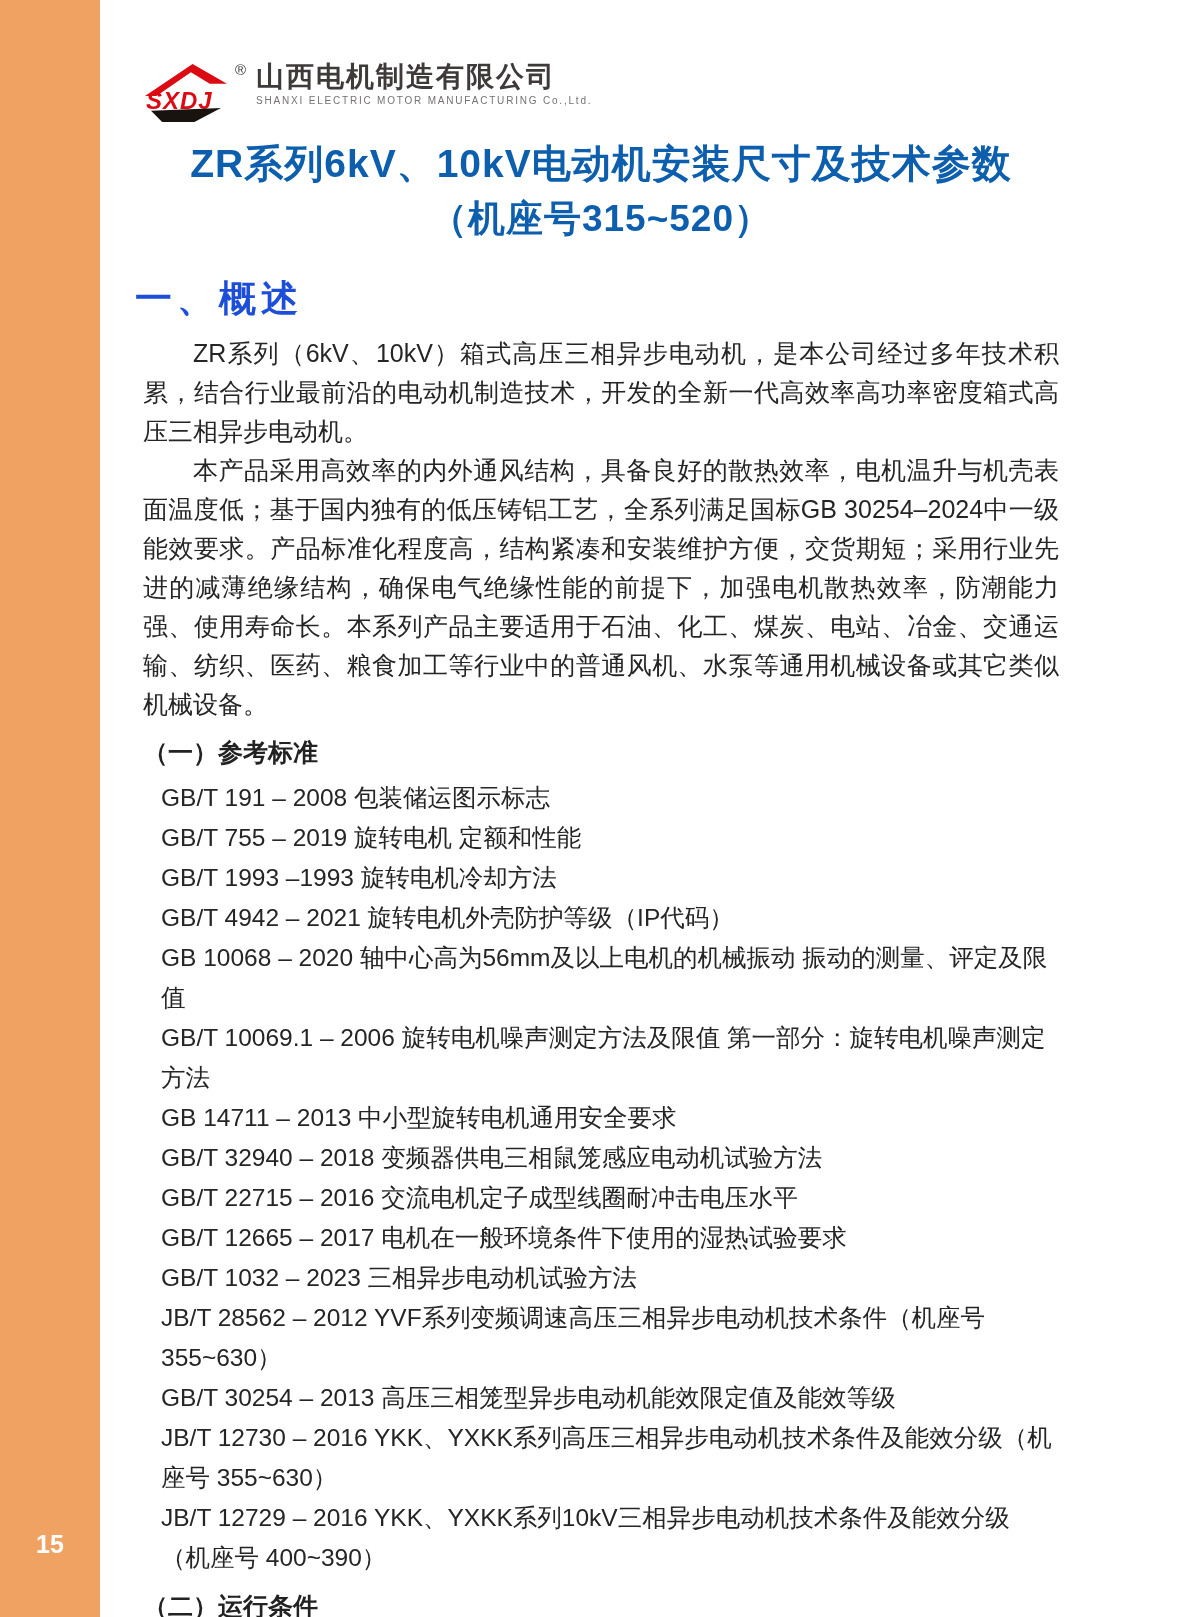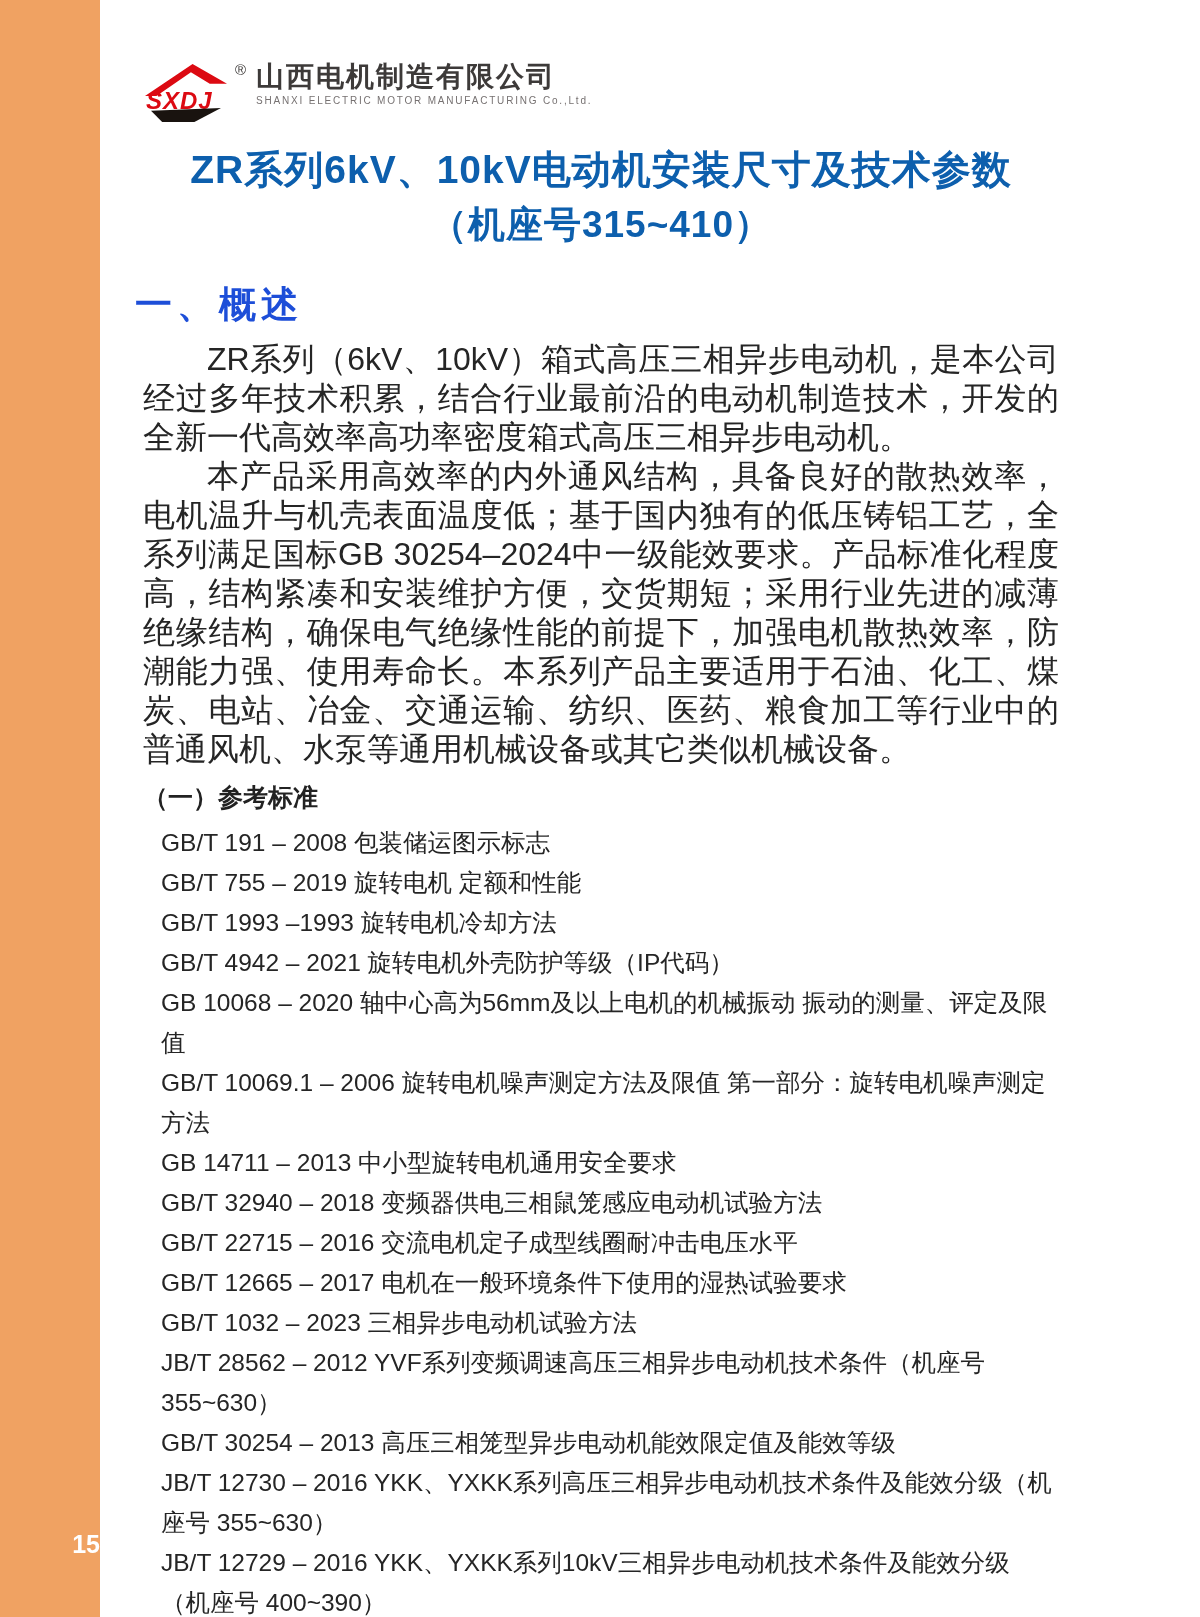--- a/index.html
+++ b/index.html
@@ -1,21 +1,21 @@
 <!DOCTYPE html>
 <html><head>
 <meta charset="utf-8">
 <style>
   html,body{margin:0;padding:0;background:#ffffff;}
   body{font-family:"Liberation Sans","DejaVu Sans",sans-serif;}
   .page{position:relative;width:1200px;height:1617px;background:#ffffff;overflow:hidden;}
 
   
   .sidebar{position:absolute;left:0;top:0;width:100px;height:1617px;background:#f0a262;}
-  .page-number{position:absolute;left:0;top:1530px;width:100px;text-align:right;
+  .page-number{position:absolute;left:0;top:1530px;width:100px;text-align:center;
     color:#ffffff;font-size:25px;font-weight:bold;}
 
   
   .content{position:absolute;left:143px;top:0;width:916px;}
 
   
   .brand{margin-top:62px;height:66px;display:flex;align-items:flex-start;}
   .emblem{position:relative;width:88px;height:60px;flex:0 0 auto;}
   .emblem .roof{position:absolute;left:2px;top:2px;width:82px;height:32px;background:#dc0a12;
     -webkit-clip-path:polygon(0% 100%,58% 0%,100% 62%,79% 62%,56% 26%,14% 100%);
@@ -24,30 +24,30 @@
     font-weight:900;font-style:italic;letter-spacing:1px;color:#dc0a12;text-align:center;}
   .emblem .swoosh{position:absolute;left:8px;bottom:0px;width:70px;height:14px;background:#19130f;
     -webkit-clip-path:polygon(0% 20%,100% 0%,62% 100%,16% 100%);
     clip-path:polygon(0% 20%,100% 0%,62% 100%,16% 100%);}
   .reg{font-size:15px;color:#3d3a39;margin:0 10px 0 4px;line-height:15px;}
   .brand-names{margin-top:0;}
   .brand-names .cn{font-size:28px;color:#3d3a39;letter-spacing:2px;font-weight:600;line-height:30px;}
   .brand-names .en{font-size:10px;color:#767171;letter-spacing:1.8px;margin-top:3px;}
 
   
-  .doc-title{margin:18px 0 0 0;text-align:center;color:#0d5fad;font-weight:800;}
+  .doc-title{margin:12px 0 0 0;text-align:center;color:#0d5fad;font-weight:800;}
   .doc-title .t1{display:block;font-size:39px;line-height:48px;letter-spacing:1px;}
   .doc-title .t2{display:block;font-size:37px;line-height:46px;margin-top:8px;letter-spacing:1px;}
 
   
   .sec-heading{margin:36px 0 14px -8px;color:#1d4ed8;font-size:37px;line-height:42px;
     font-weight:800;letter-spacing:5px;}
 
   
-  .body-par{margin:0;font-size:32px;line-height:39px;color:#252525;
+  .body-par{margin:0;font-size:25px;line-height:39px;color:#252525;
     text-align:justify;text-indent:2em;}
 
   
   .sub-heading{margin:8px 0 2px 0;font-size:25px;line-height:40px;font-weight:800;color:#222222;}
 
   
   .standards{list-style:none;margin:6px;padding:0 0 0 12px;}
   .standards li{font-size:24.5px;line-height:40px;color:#252525;}
 </style>
 </head>
@@ -69,21 +69,21 @@
       </div>
       <span class="reg">®</span>
       <div class="brand-names">
         <div class="cn">山西电机制造有限公司</div>
         <div class="en">SHANXI ELECTRIC MOTOR MANUFACTURING Co.,Ltd.</div>
       </div>
     </header>
 
     <h1 class="doc-title">
       <span class="t1">ZR系列6kV、10kV电动机安装尺寸及技术参数</span>
-      <span class="t2">（机座号315~410）</span>
+      <span class="t2">（机座号315~520）</span>
     </h1>
 
     <h2 class="sec-heading">一、概述</h2>
 
     <p class="body-par">ZR系列（6kV、10kV）箱式高压三相异步电动机，是本公司经过多年技术积累，结合行业最前沿的电动机制造技术，开发的全新一代高效率高功率密度箱式高压三相异步电动机。</p>
     <p class="body-par">本产品采用高效率的内外通风结构，具备良好的散热效率，电机温升与机壳表面温度低；基于国内独有的低压铸铝工艺，全系列满足国标GB 30254–2024中一级能效要求。产品标准化程度高，结构紧凑和安装维护方便，交货期短；采用行业先进的减薄绝缘结构，确保电气绝缘性能的前提下，加强电机散热效率，防潮能力强、使用寿命长。本系列产品主要适用于石油、化工、煤炭、电站、冶金、交通运输、纺织、医药、粮食加工等行业中的普通风机、水泵等通用机械设备或其它类似机械设备。</p>
 
     <h3 class="sub-heading">（一）参考标准</h3>
 
     <ul class="standards">

